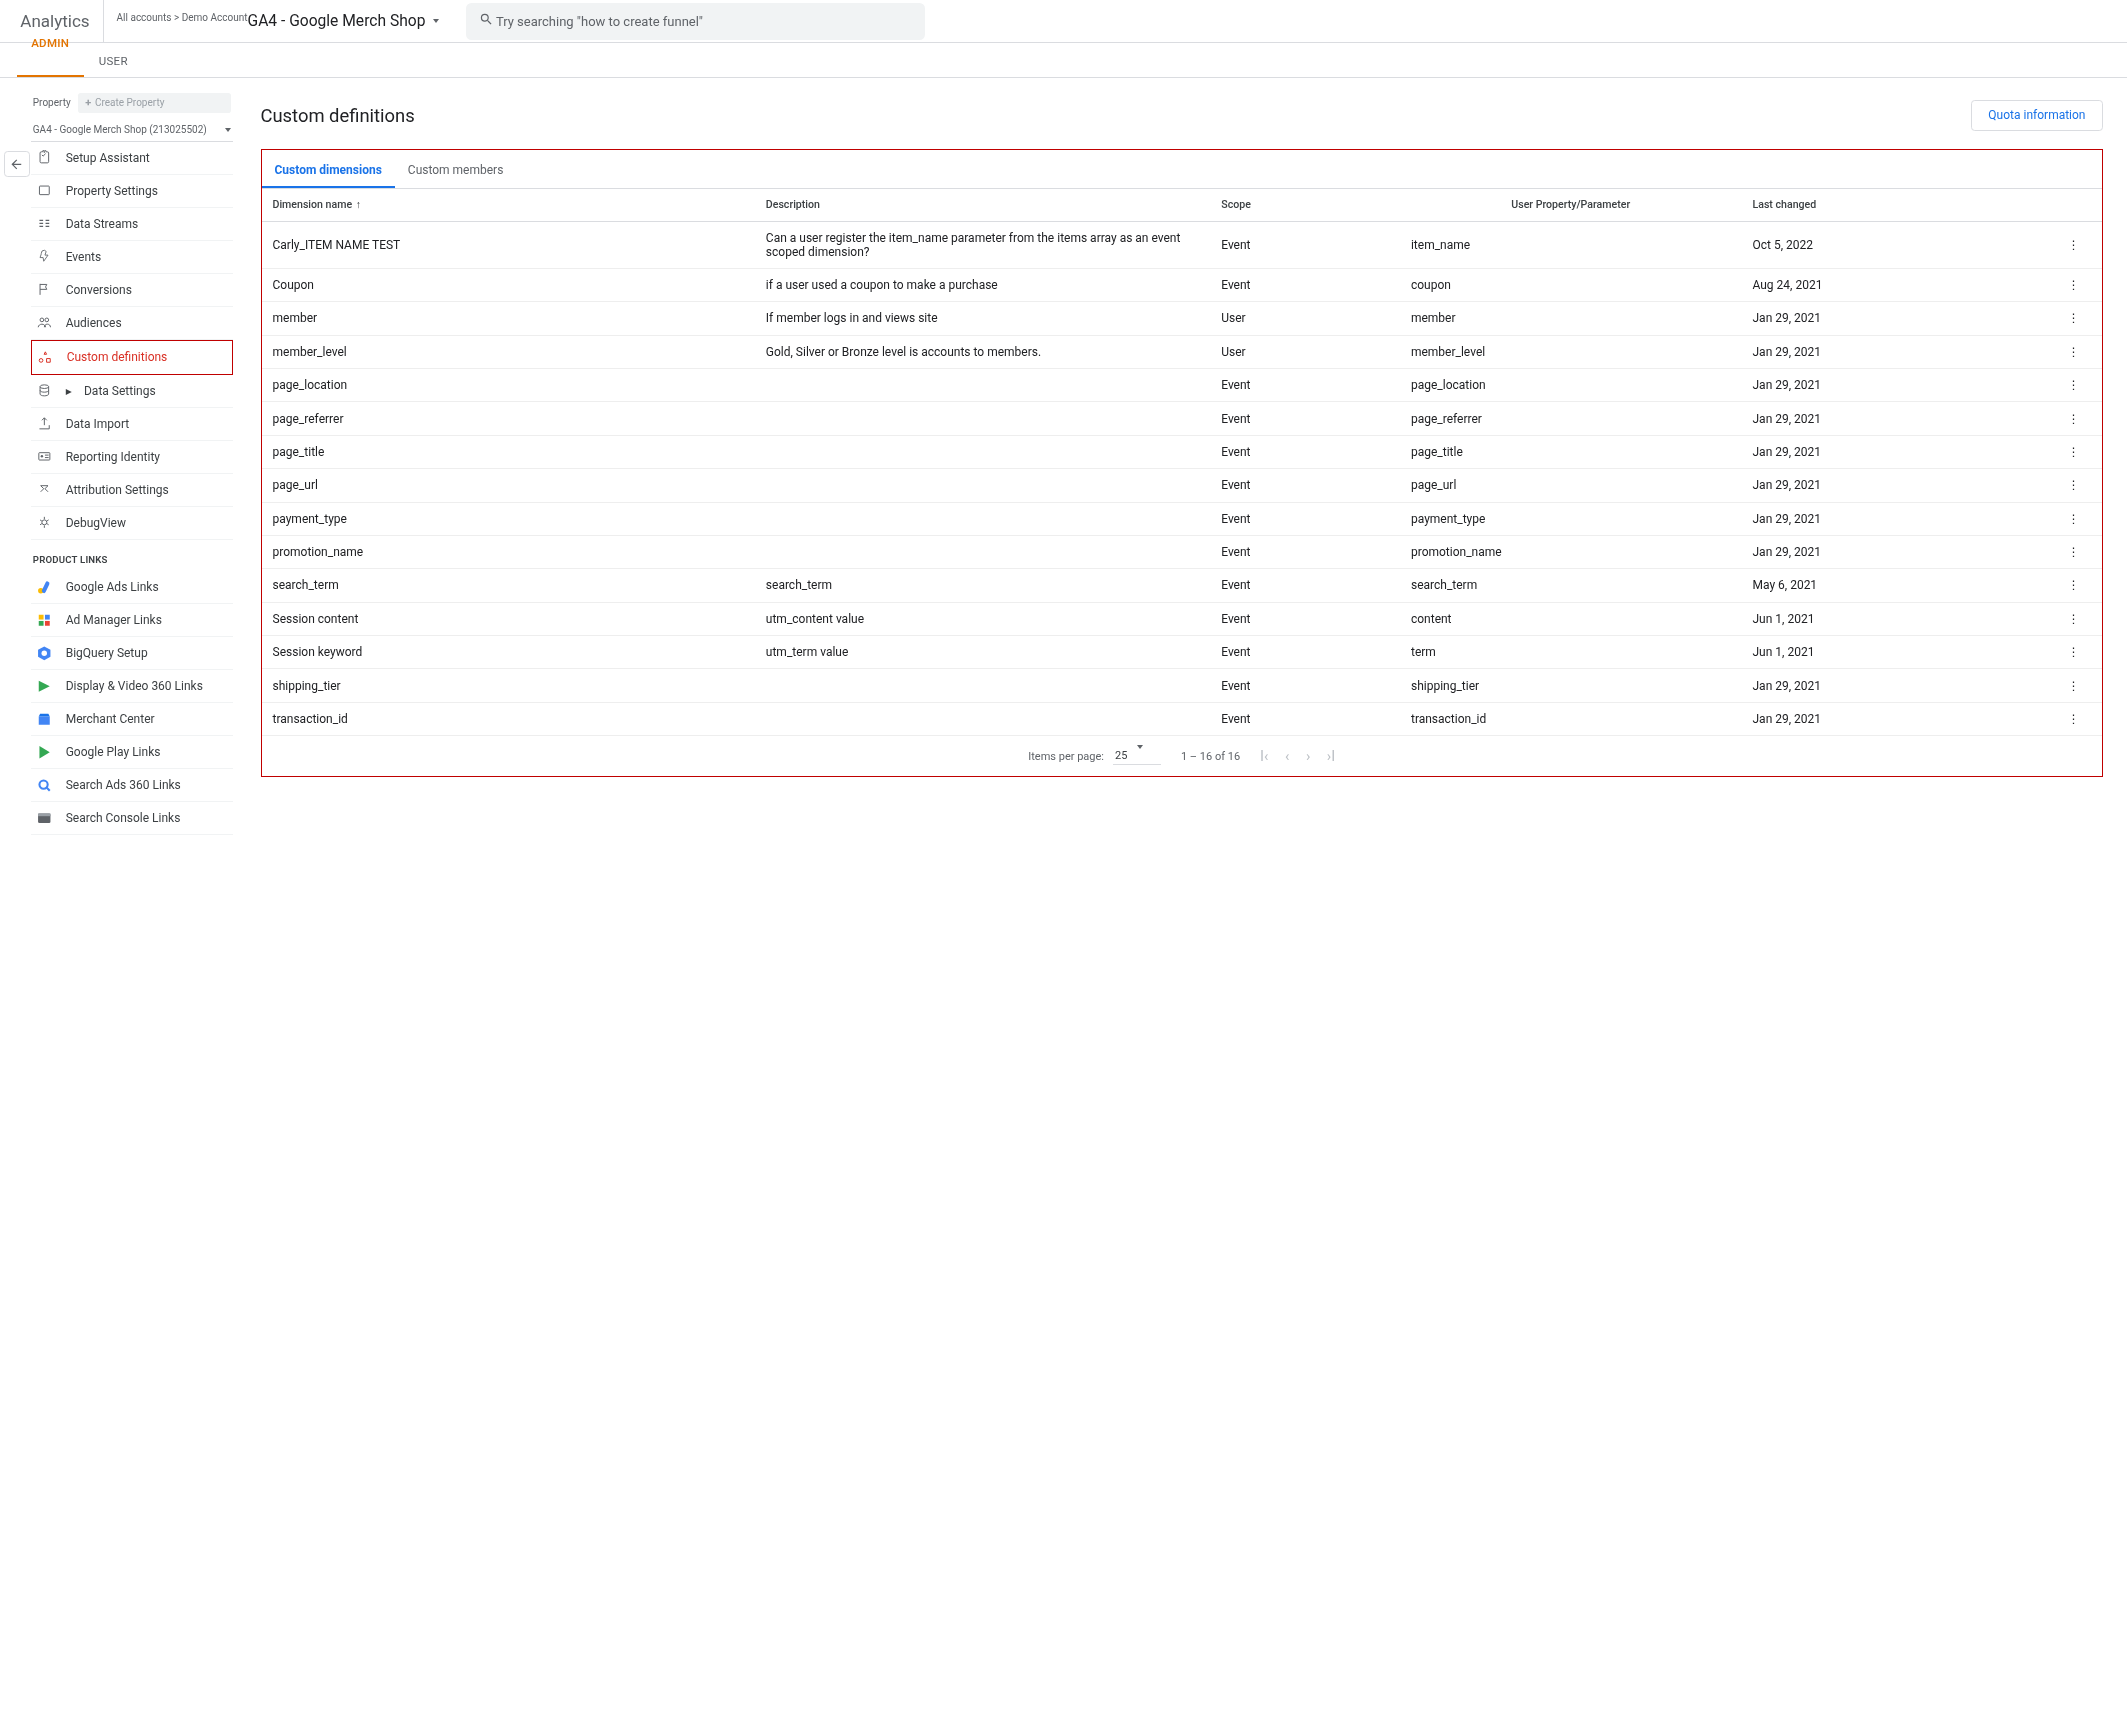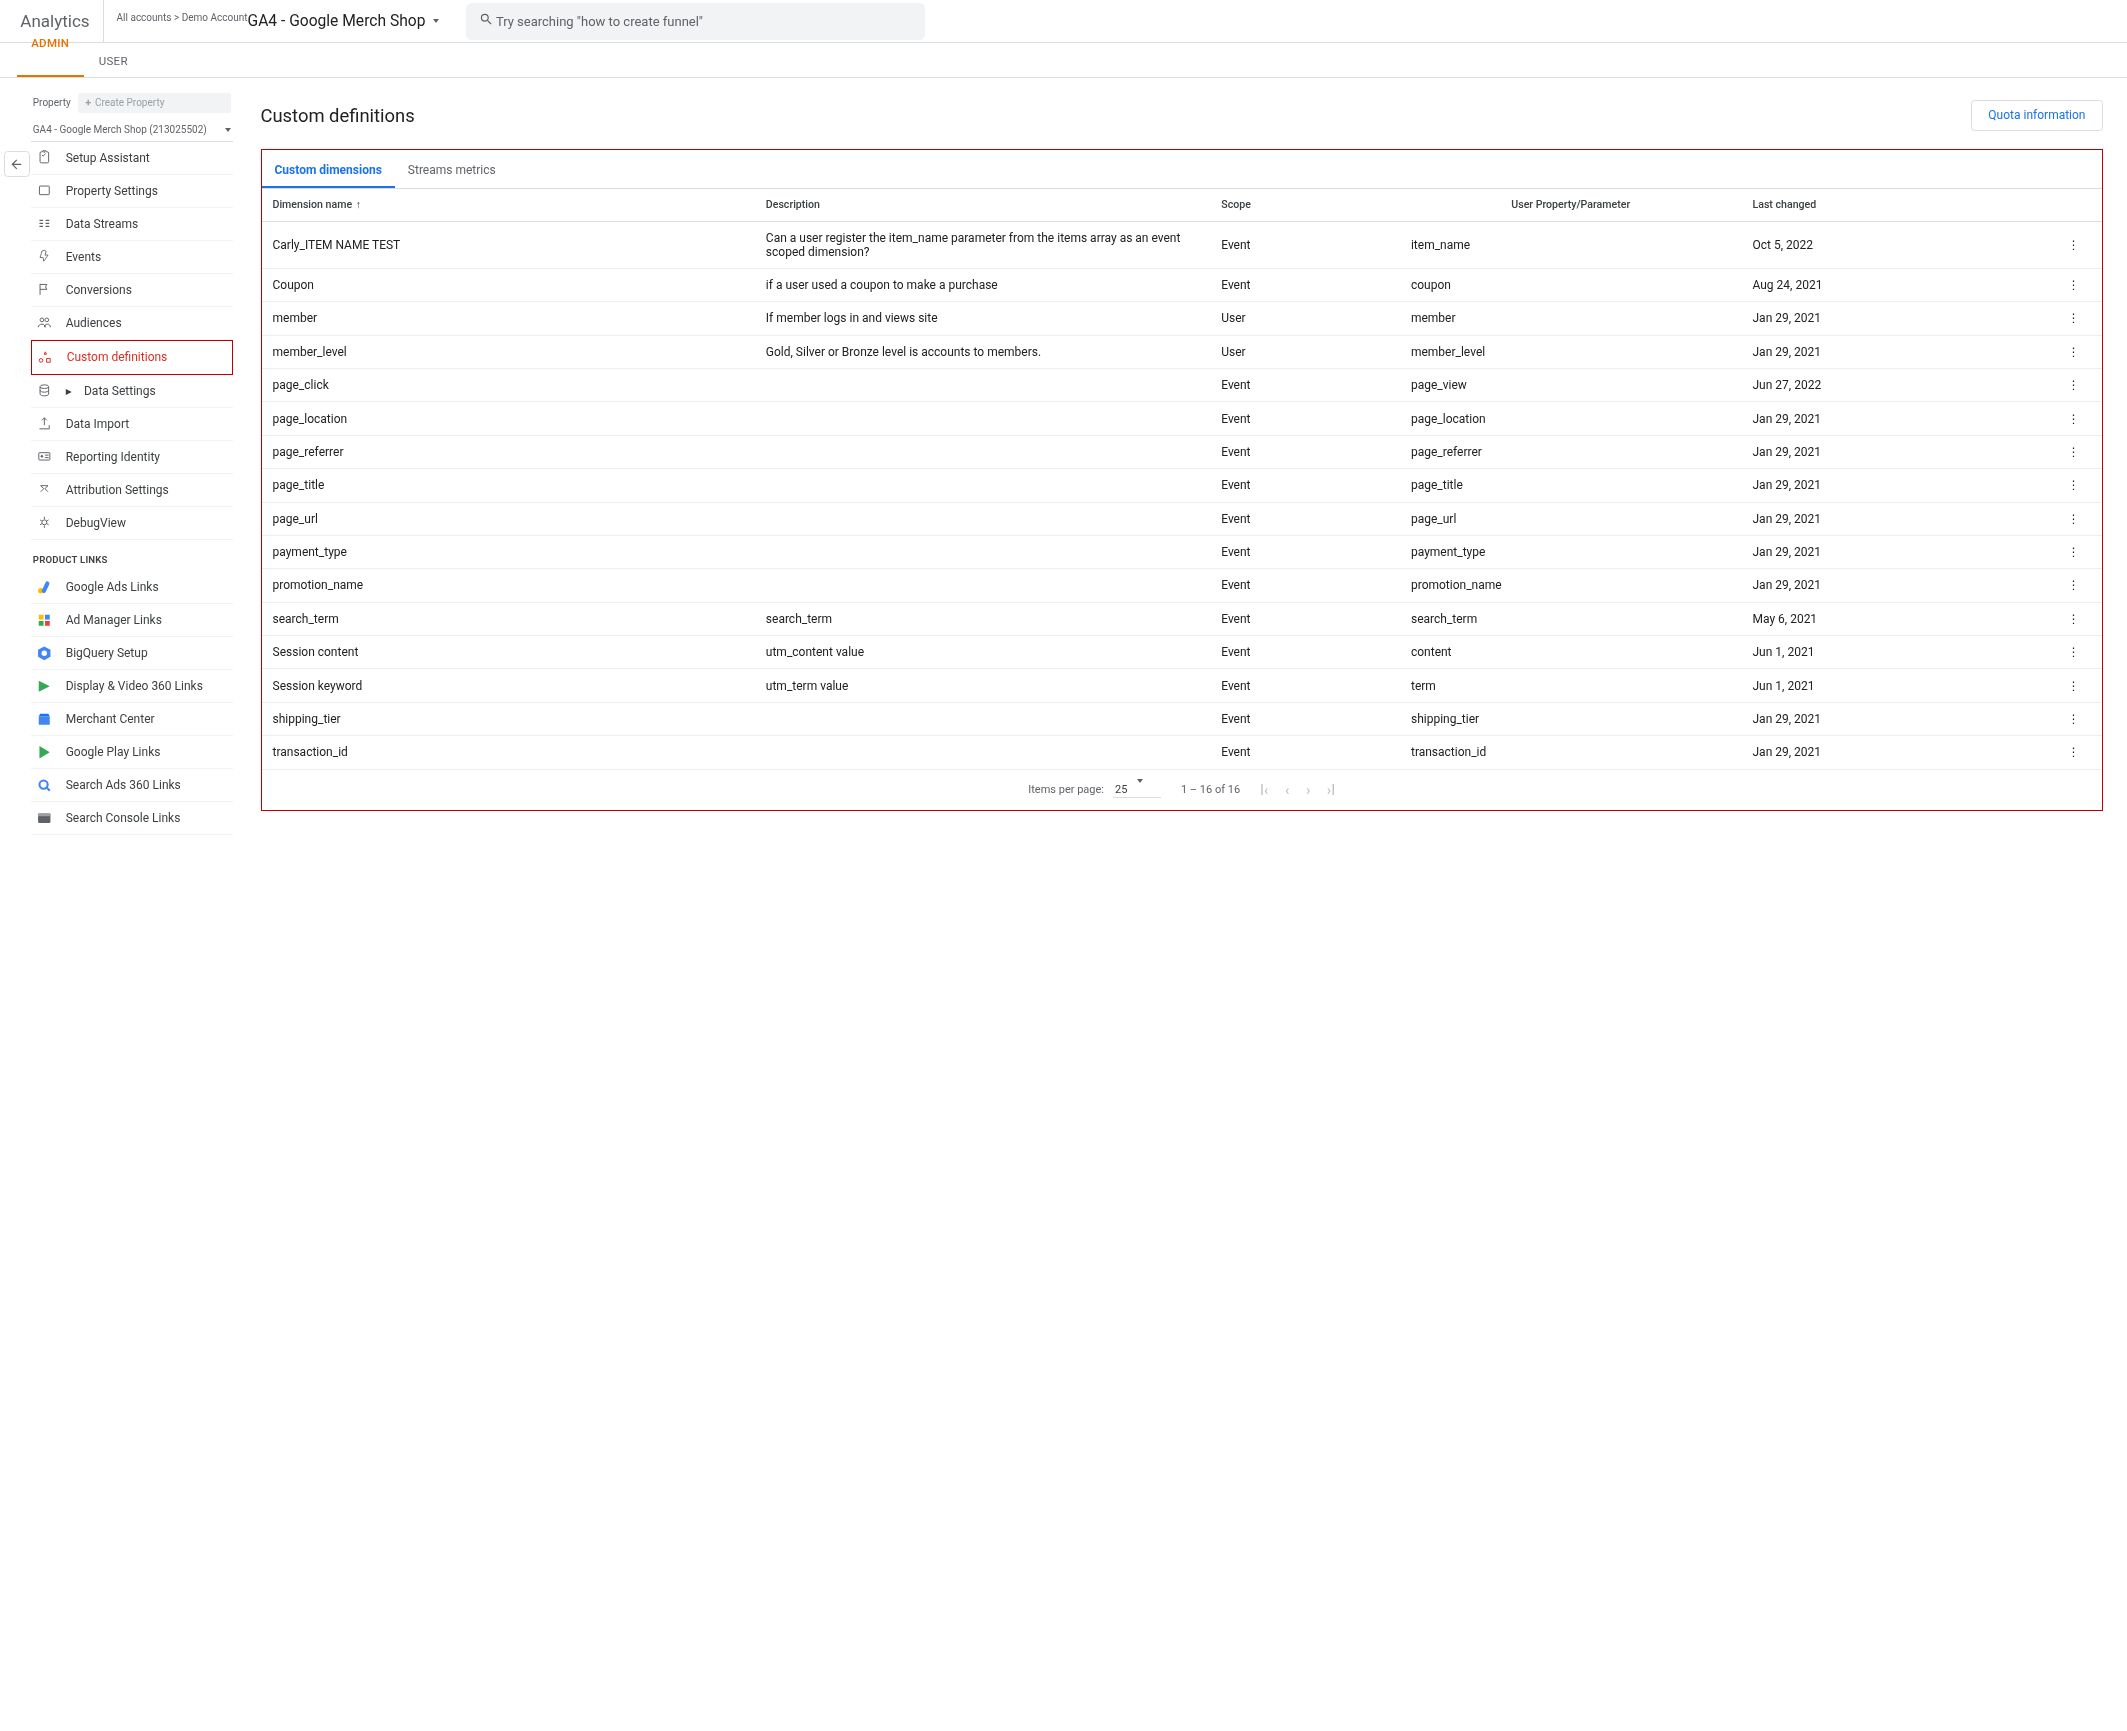--- a/index.html
+++ b/index.html
@@ -320,21 +320,21 @@
 
   <div class="main">
     <div class="main-head">
       <div class="page-title">Custom definitions</div>
       <button class="quota-btn">Quota information</button>
     </div>
 
     <div class="bigbox">
       <div class="subtabs">
         <div class="stab active">Custom dimensions</div>
-        <div class="stab">Streams metrics</div>
+        <div class="stab">Custom members</div>
       </div>
 
       <table class="cd">
         <thead>
           <tr>
             <th class="col-name">
               <span>Dimension name</span><span class="sort-arrow">↑</span>
             </th>
             <th class="col-desc">Description</th>
             <th class="col-scope">Scope</th>
@@ -370,28 +370,20 @@
             </tr>
             <tr>
               <td>member_level</td>
               <td>Gold, Silver or Bronze level is accounts to members.</td>
               <td>User</td>
               <td>member_level</td>
               <td>Jan 29, 2021</td>
               <td class="kebab">⋮</td>
             </tr>
             <tr>
-              <td>page_click</td>
-              <td></td>
-              <td>Event</td>
-              <td>page_view</td>
-              <td>Jun 27, 2022</td>
-              <td class="kebab">⋮</td>
-            </tr>
-            <tr>
               <td>page_location</td>
               <td></td>
               <td>Event</td>
               <td>page_location</td>
               <td>Jan 29, 2021</td>
               <td class="kebab">⋮</td>
             </tr>
             <tr>
               <td>page_referrer</td>
               <td></td>

